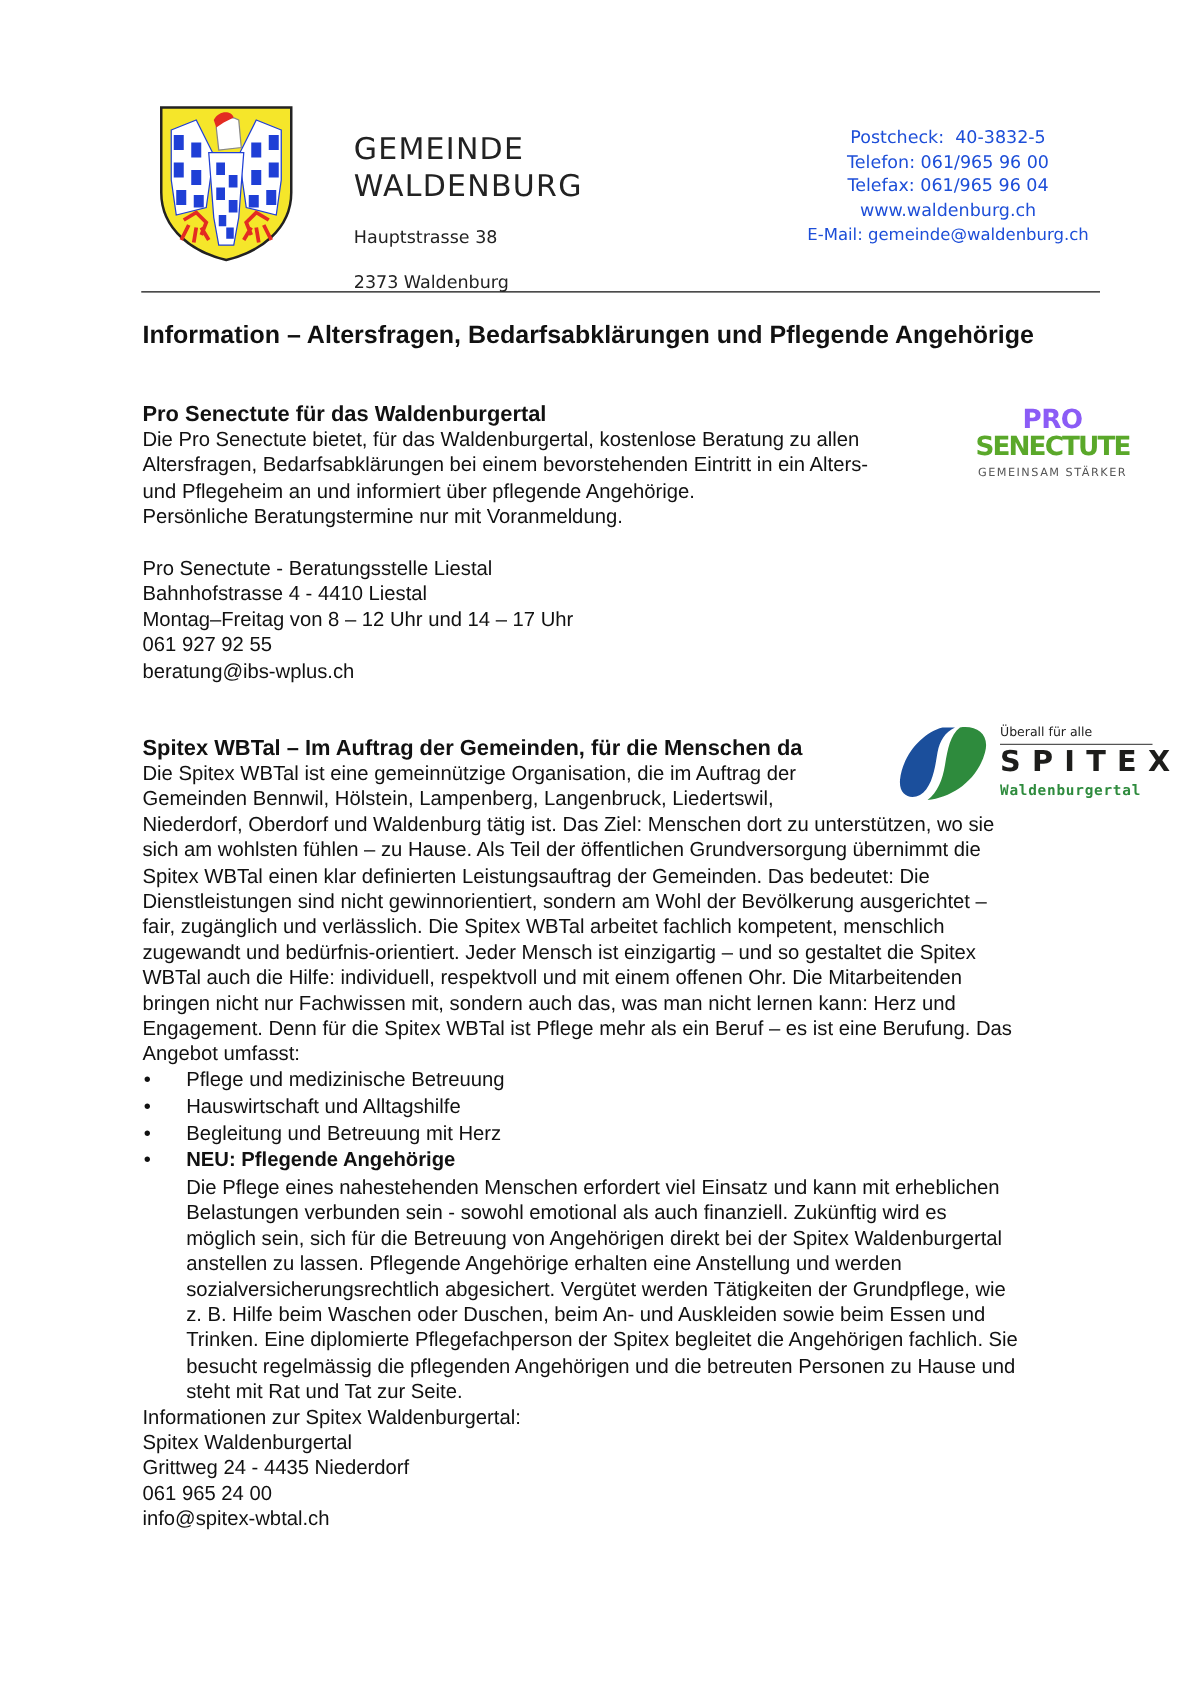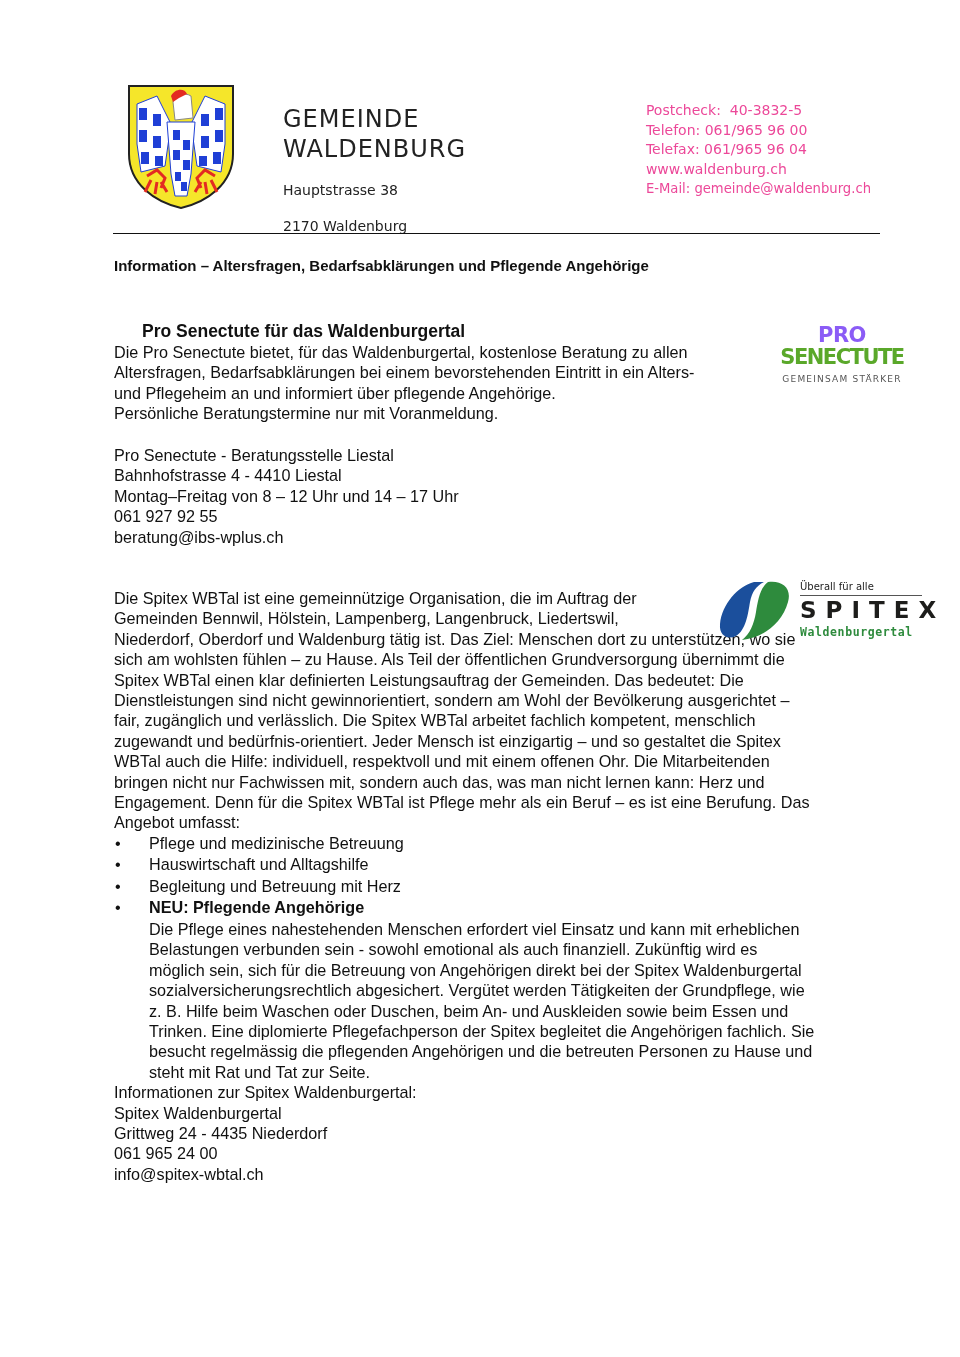--- a/index.html
+++ b/index.html
@@ -4,29 +4,29 @@
 <style>
   html, body { margin: 0; padding: 0; background: #ffffff; }
   body { width: 960px; height: 1357px; position: relative; overflow: hidden; color: #000; }
   .page { position: absolute; left: 0; top: 0; width: 960px; height: 1016px; }
 
   
   .crest { position: absolute; left: 127px; top: 84px; width: 108px; height: 126px; }
   .municipality { position: absolute; left: 283px; top: 104px; font-family: "DejaVu Sans", sans-serif; color: #222; }
   .muni-name { font-size: 24px; letter-spacing: 1px; line-height: 30px; font-weight: normal; }
   .muni-addr { font-size: 14px; line-height: 20px; margin-top: 16px; }
-  .contact { position: absolute; right: 89px; top: 101px; text-align: left; font-family: "DejaVu Sans", sans-serif; font-size: 14px; line-height: 19.5px; color: #ec4899; }
+  .contact { position: absolute; right: 89px; top: 101px; text-align: center; font-family: "DejaVu Sans", sans-serif; font-size: 14px; line-height: 19.5px; color: #1d4ed8; }
   .contact .email { font-size: 13.2px; }
   .rule { position: absolute; left: 113px; top: 233px; width: 767px; height: 0; border-top: 1.6px solid #111; }
 
   
   .doc { font-family: "Liberation Sans", sans-serif; font-size: 16.2px; line-height: 20.4px; color: #111; }
-  .title { position: absolute; left: 114px; top: 257px; font-family: "Liberation Sans", sans-serif; font-size: 15px; font-weight: bold; color: #111; }
+  .title { position: absolute; left: 114px; top: 257px; font-family: "Liberation Sans", sans-serif; font-size: 20px; font-weight: bold; color: #111; }
   .section { position: absolute; left: 114px; }
-  .h2 { font-weight: bold; font-size: 17.5px; line-height: 21px; margin-left: 28px; }
+  .h2 { font-weight: bold; font-size: 17.5px; line-height: 21px; }
   p { margin: 0; }
 
   .ps-block { top: 321px; width: 650px; }
   .ps-contact { top: 445px; }
 
   .spitex-block { top: 588px; width: 770px; }
   .spitex-intro { width: 770px; }
   .spitex-intro .narrow { width: 585px; }
 
   ul.offers { list-style: none; margin: 0; padding: 0; }
@@ -86,21 +86,21 @@
 
       <path d="M20 92 L30 86 L38 94 L34 104 M24 96 L18 108 M30 98 L28 110 M34 98 L40 108" stroke="#e32b22" stroke-width="3" fill="none"></path>
       <path d="M88 92 L78 86 L70 94 L74 104 M84 96 L90 108 M78 98 L80 110 M74 98 L68 108" stroke="#e32b22" stroke-width="3" fill="none"></path>
     </svg>
   </div>
 
   <div class="municipality">
     <div class="muni-name">GEMEINDE</div>
     <div class="muni-name">WALDENBURG</div>
     <div class="muni-addr">Hauptstrasse 38</div>
-    <div class="muni-addr">2170 Waldenburg</div>
+    <div class="muni-addr">2373 Waldenburg</div>
   </div>
 
   <div class="contact">
     <div style="white-space:pre;">Postcheck:  40-3832-5</div>
     <div>Telefon: 061/965 96 00</div>
     <div>Telefax: 061/965 96 04</div>
     <div>www.waldenburg.ch</div>
     <div class="email">E-Mail: gemeinde@waldenburg.ch</div>
   </div>
 
@@ -124,20 +124,21 @@
     <p>beratung@ibs-wplus.ch</p>
   </div>
 
   <div class="pro-senectute-logo">
     <div class="ps-pro">PRO</div>
     <div class="ps-sen">SENECTUTE</div>
     <div class="ps-tag">GEMEINSAM STÄRKER</div>
   </div>
 
   <div class="section doc spitex-block">
+    <div class="h2">Spitex WBTal – Im Auftrag der Gemeinden, für die Menschen da</div>
     <div class="spitex-intro">
       <div class="narrow">
         <p>Die Spitex WBTal ist eine gemeinnützige Organisation, die im Auftrag der</p>
         <p>Gemeinden Bennwil, Hölstein, Lampenberg, Langenbruck, Liedertswil,</p>
       </div>
       <p>Niederdorf, Oberdorf und Waldenburg tätig ist. Das Ziel: Menschen dort zu unterstützen, wo sie</p>
       <p>sich am wohlsten fühlen – zu Hause. Als Teil der öffentlichen Grundversorgung übernimmt die</p>
       <p>Spitex WBTal einen klar definierten Leistungsauftrag der Gemeinden. Das bedeutet: Die</p>
       <p>Dienstleistungen sind nicht gewinnorientiert, sondern am Wohl der Bevölkerung ausgerichtet –</p>
       <p>fair, zugänglich und verlässlich. Die Spitex WBTal arbeitet fachlich kompetent, menschlich</p>
@@ -152,20 +153,21 @@
       <li><span class="bullet">•</span><span>Pflege und medizinische Betreuung</span></li>
       <li><span class="bullet">•</span><span>Hauswirtschaft und Alltagshilfe</span></li>
       <li><span class="bullet">•</span><span>Begleitung und Betreuung mit Herz</span></li>
       <li style="font-weight:bold;"><span class="bullet" style="font-weight:normal;">•</span><span>NEU: Pflegende Angehörige</span></li>
     </ul>
 
     <div class="neu-text">
       <p>Die Pflege eines nahestehenden Menschen erfordert viel Einsatz und kann mit erheblichen</p>
       <p>Belastungen verbunden sein - sowohl emotional als auch finanziell. Zukünftig wird es</p>
       <p>möglich sein, sich für die Betreuung von Angehörigen direkt bei der Spitex Waldenburgertal</p>
+      <p>anstellen zu lassen. Pflegende Angehörige erhalten eine Anstellung und werden</p>
       <p>sozialversicherungsrechtlich abgesichert. Vergütet werden Tätigkeiten der Grundpflege, wie</p>
       <p>z. B. Hilfe beim Waschen oder Duschen, beim An- und Auskleiden sowie beim Essen und</p>
       <p>Trinken. Eine diplomierte Pflegefachperson der Spitex begleitet die Angehörigen fachlich. Sie</p>
       <p>besucht regelmässig die pflegenden Angehörigen und die betreuten Personen zu Hause und</p>
       <p>steht mit Rat und Tat zur Seite.</p>
     </div>
 
     <div>
       <p>Informationen zur Spitex Waldenburgertal:</p>
       <p>Spitex Waldenburgertal</p>

